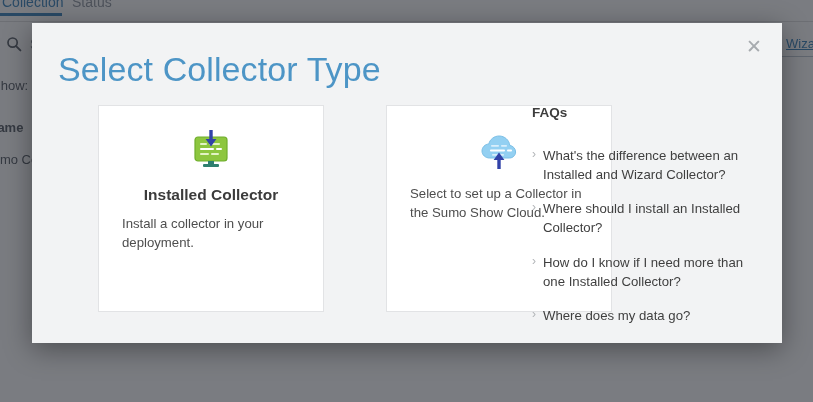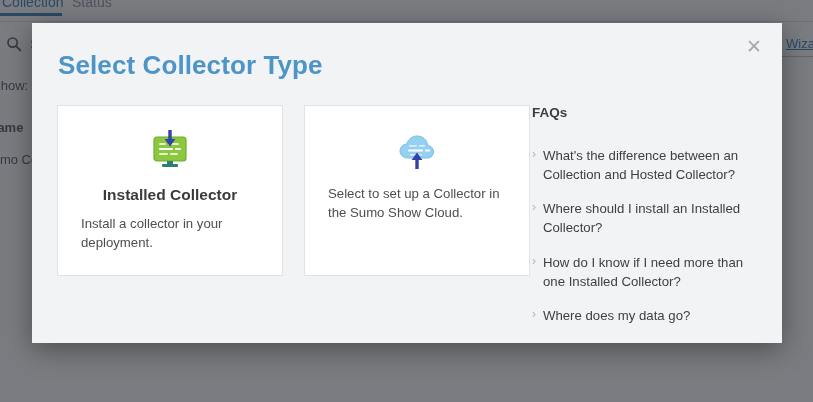--- a/index.html
+++ b/index.html
@@ -151,45 +151,46 @@
     text-align: center;
     color: #a7abaf;
     cursor: pointer;
     user-select: none;
   }
 
   #modal-title {
     position: absolute;
     left: 26px;
     top: 27px;
-    font-size: 26px;
-    font-weight: bold;
+    font-size: 34px;
+    font-weight: normal;
     color: #4d95c6;
     letter-spacing: 0.1px;
   }
 
   
   #cards {
     position: absolute;
     left: 25px;
     top: 82px;
     display: flex;
     gap: 21px;
   }
 
   .card {
     width: 226px;
-    height: 171px;
+    height: 207px;
     background: #ffffff;
     border: 1px solid #e2e3e5;
     display: flex;
     flex-direction: column;
     align-items: center;
     cursor: pointer;
     position: relative;
+    margin-left: 41px;
   }
 
   .card-icon {
     margin-top: 22px;
     height: 46px;
     display: flex;
     align-items: center;
     justify-content: center;
   }
 
@@ -329,21 +330,21 @@
         <div class="card-desc">Select to set up a Collector in the Sumo Show Cloud.</div>
       </div>
 
     </div>
 
     <div id="faq">
       <div id="faq-heading">FAQs</div>
 
       <div class="faq-item">
         <span class="faq-chevron">›</span>
-        <span class="faq-text">What's the difference between an Collection and Hosted Collector?</span>
+        <span class="faq-text">What's the difference between an Installed and Wizard Collector?</span>
       </div>
 
       <div class="faq-item">
         <span class="faq-chevron">›</span>
         <span class="faq-text">Where should I install an Installed Collector?</span>
       </div>
 
       <div class="faq-item">
         <span class="faq-chevron">›</span>
         <span class="faq-text">How do I know if I need more than one Installed Collector?</span>

